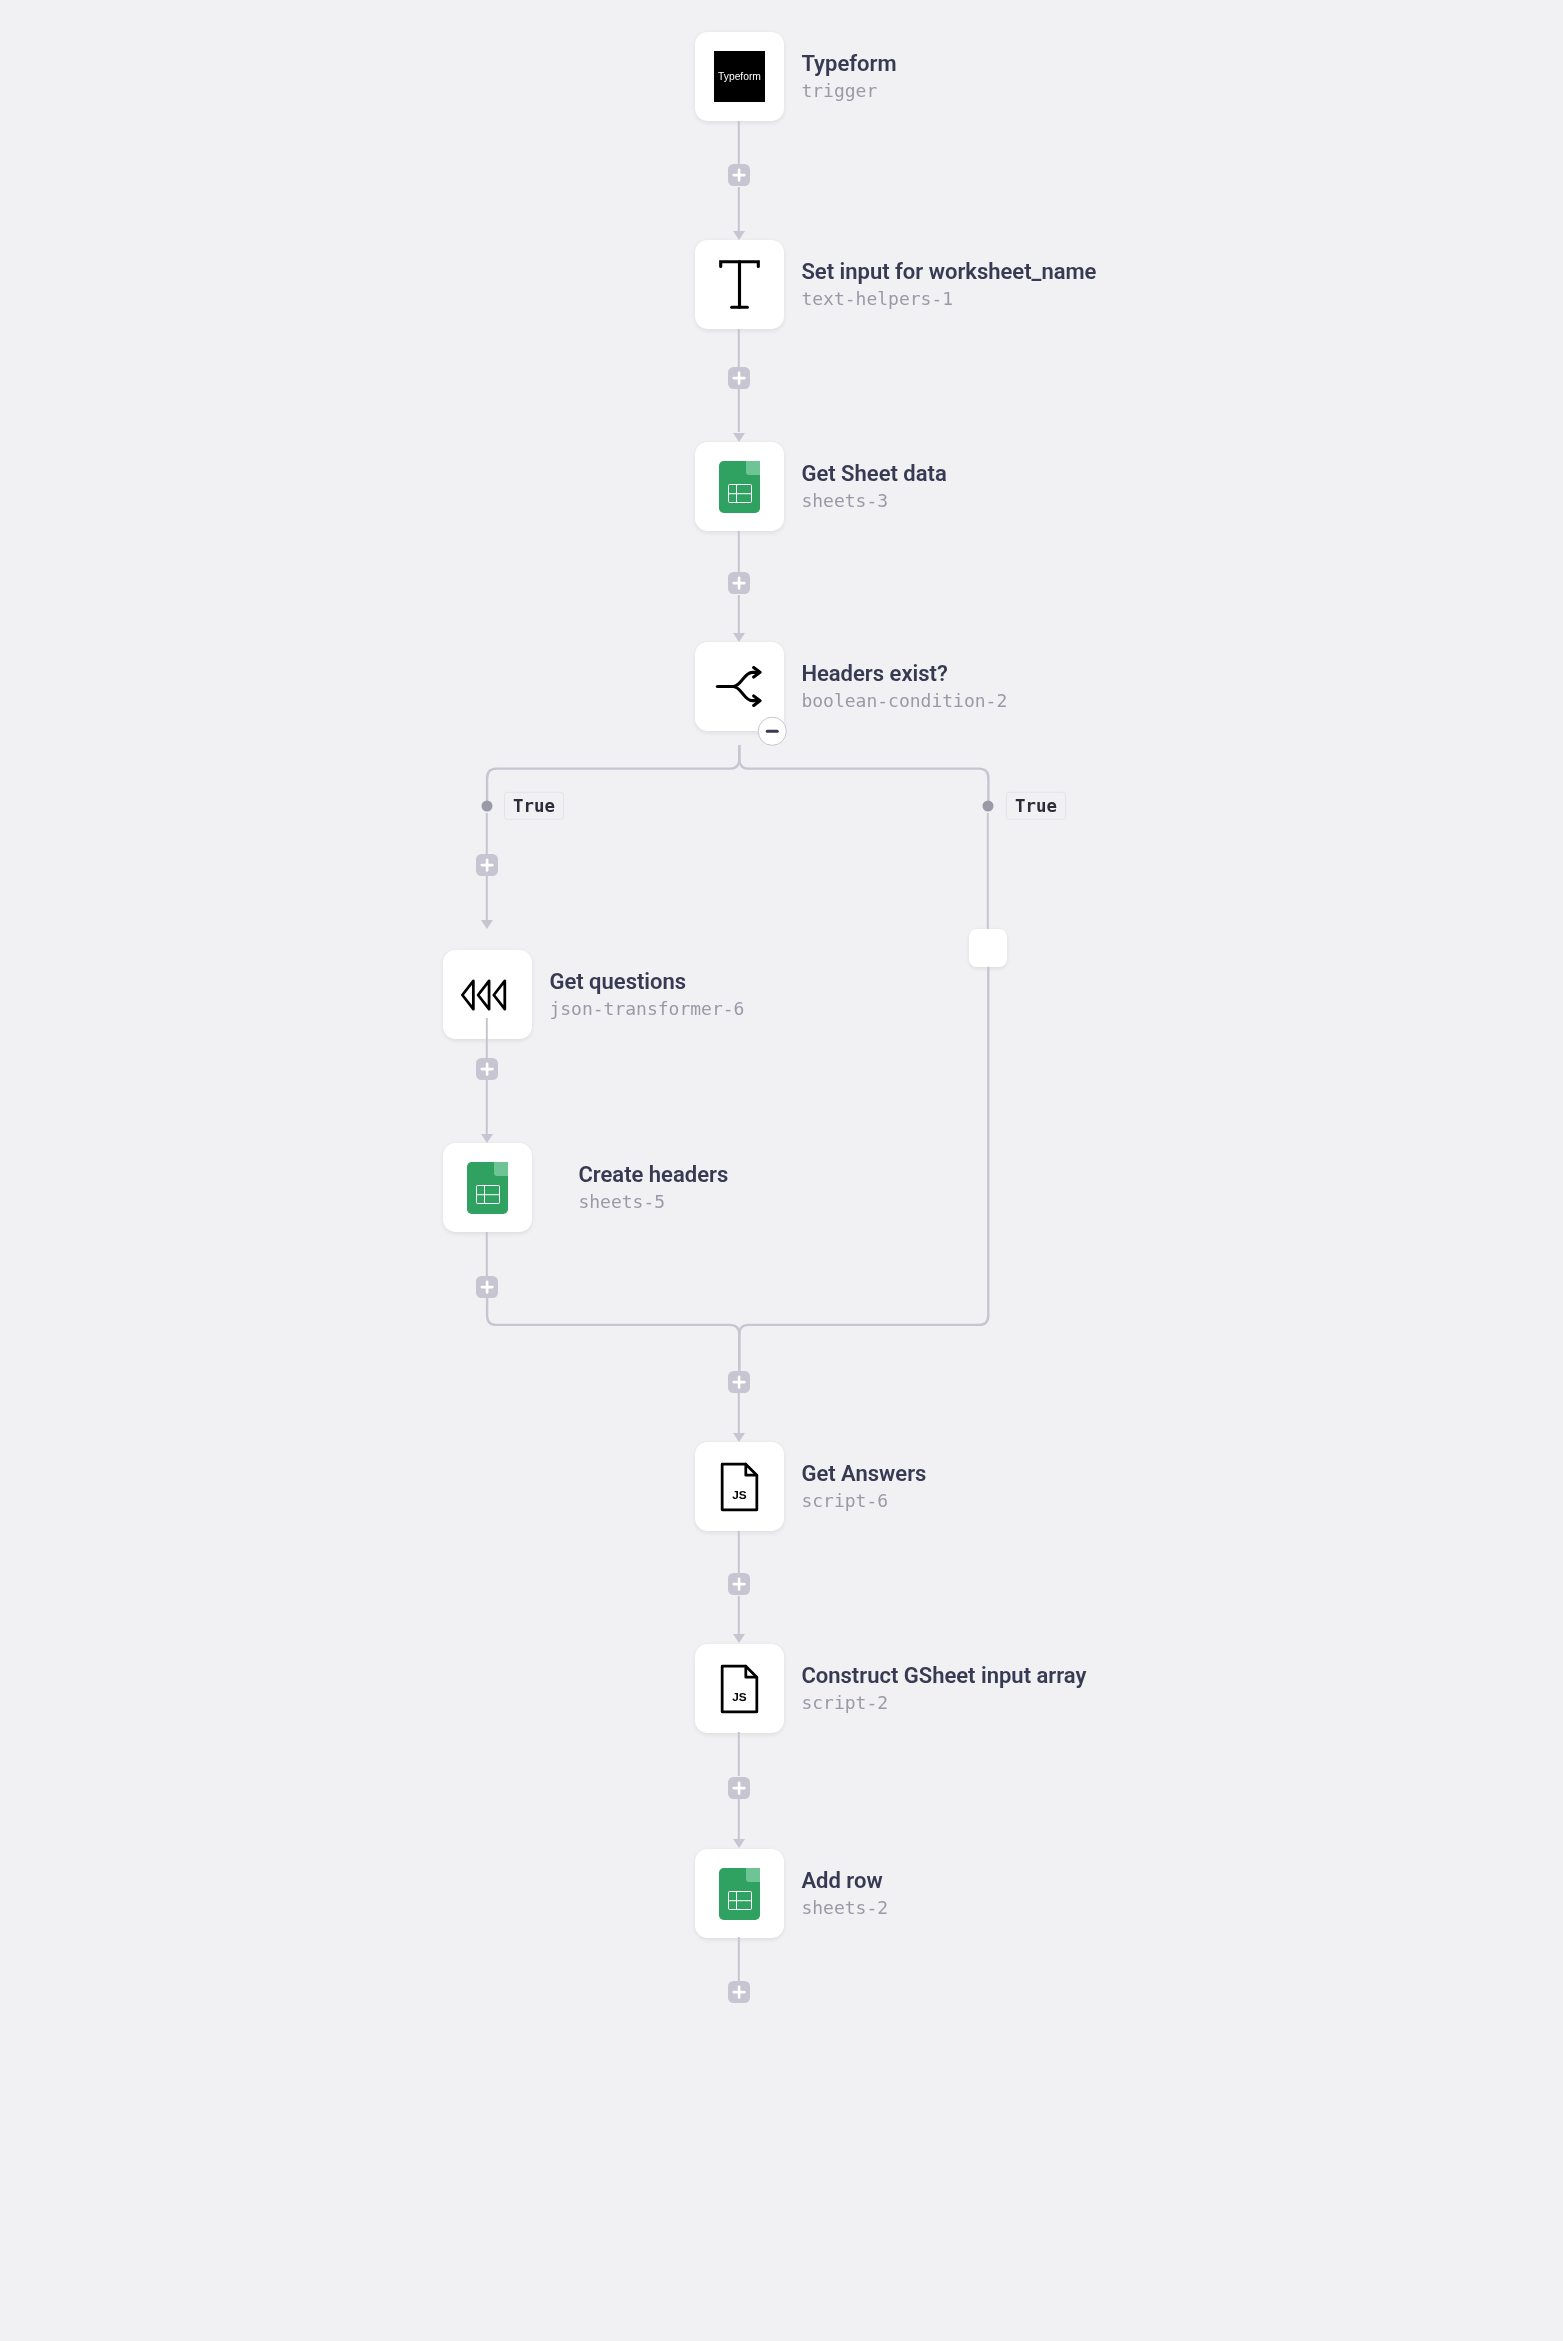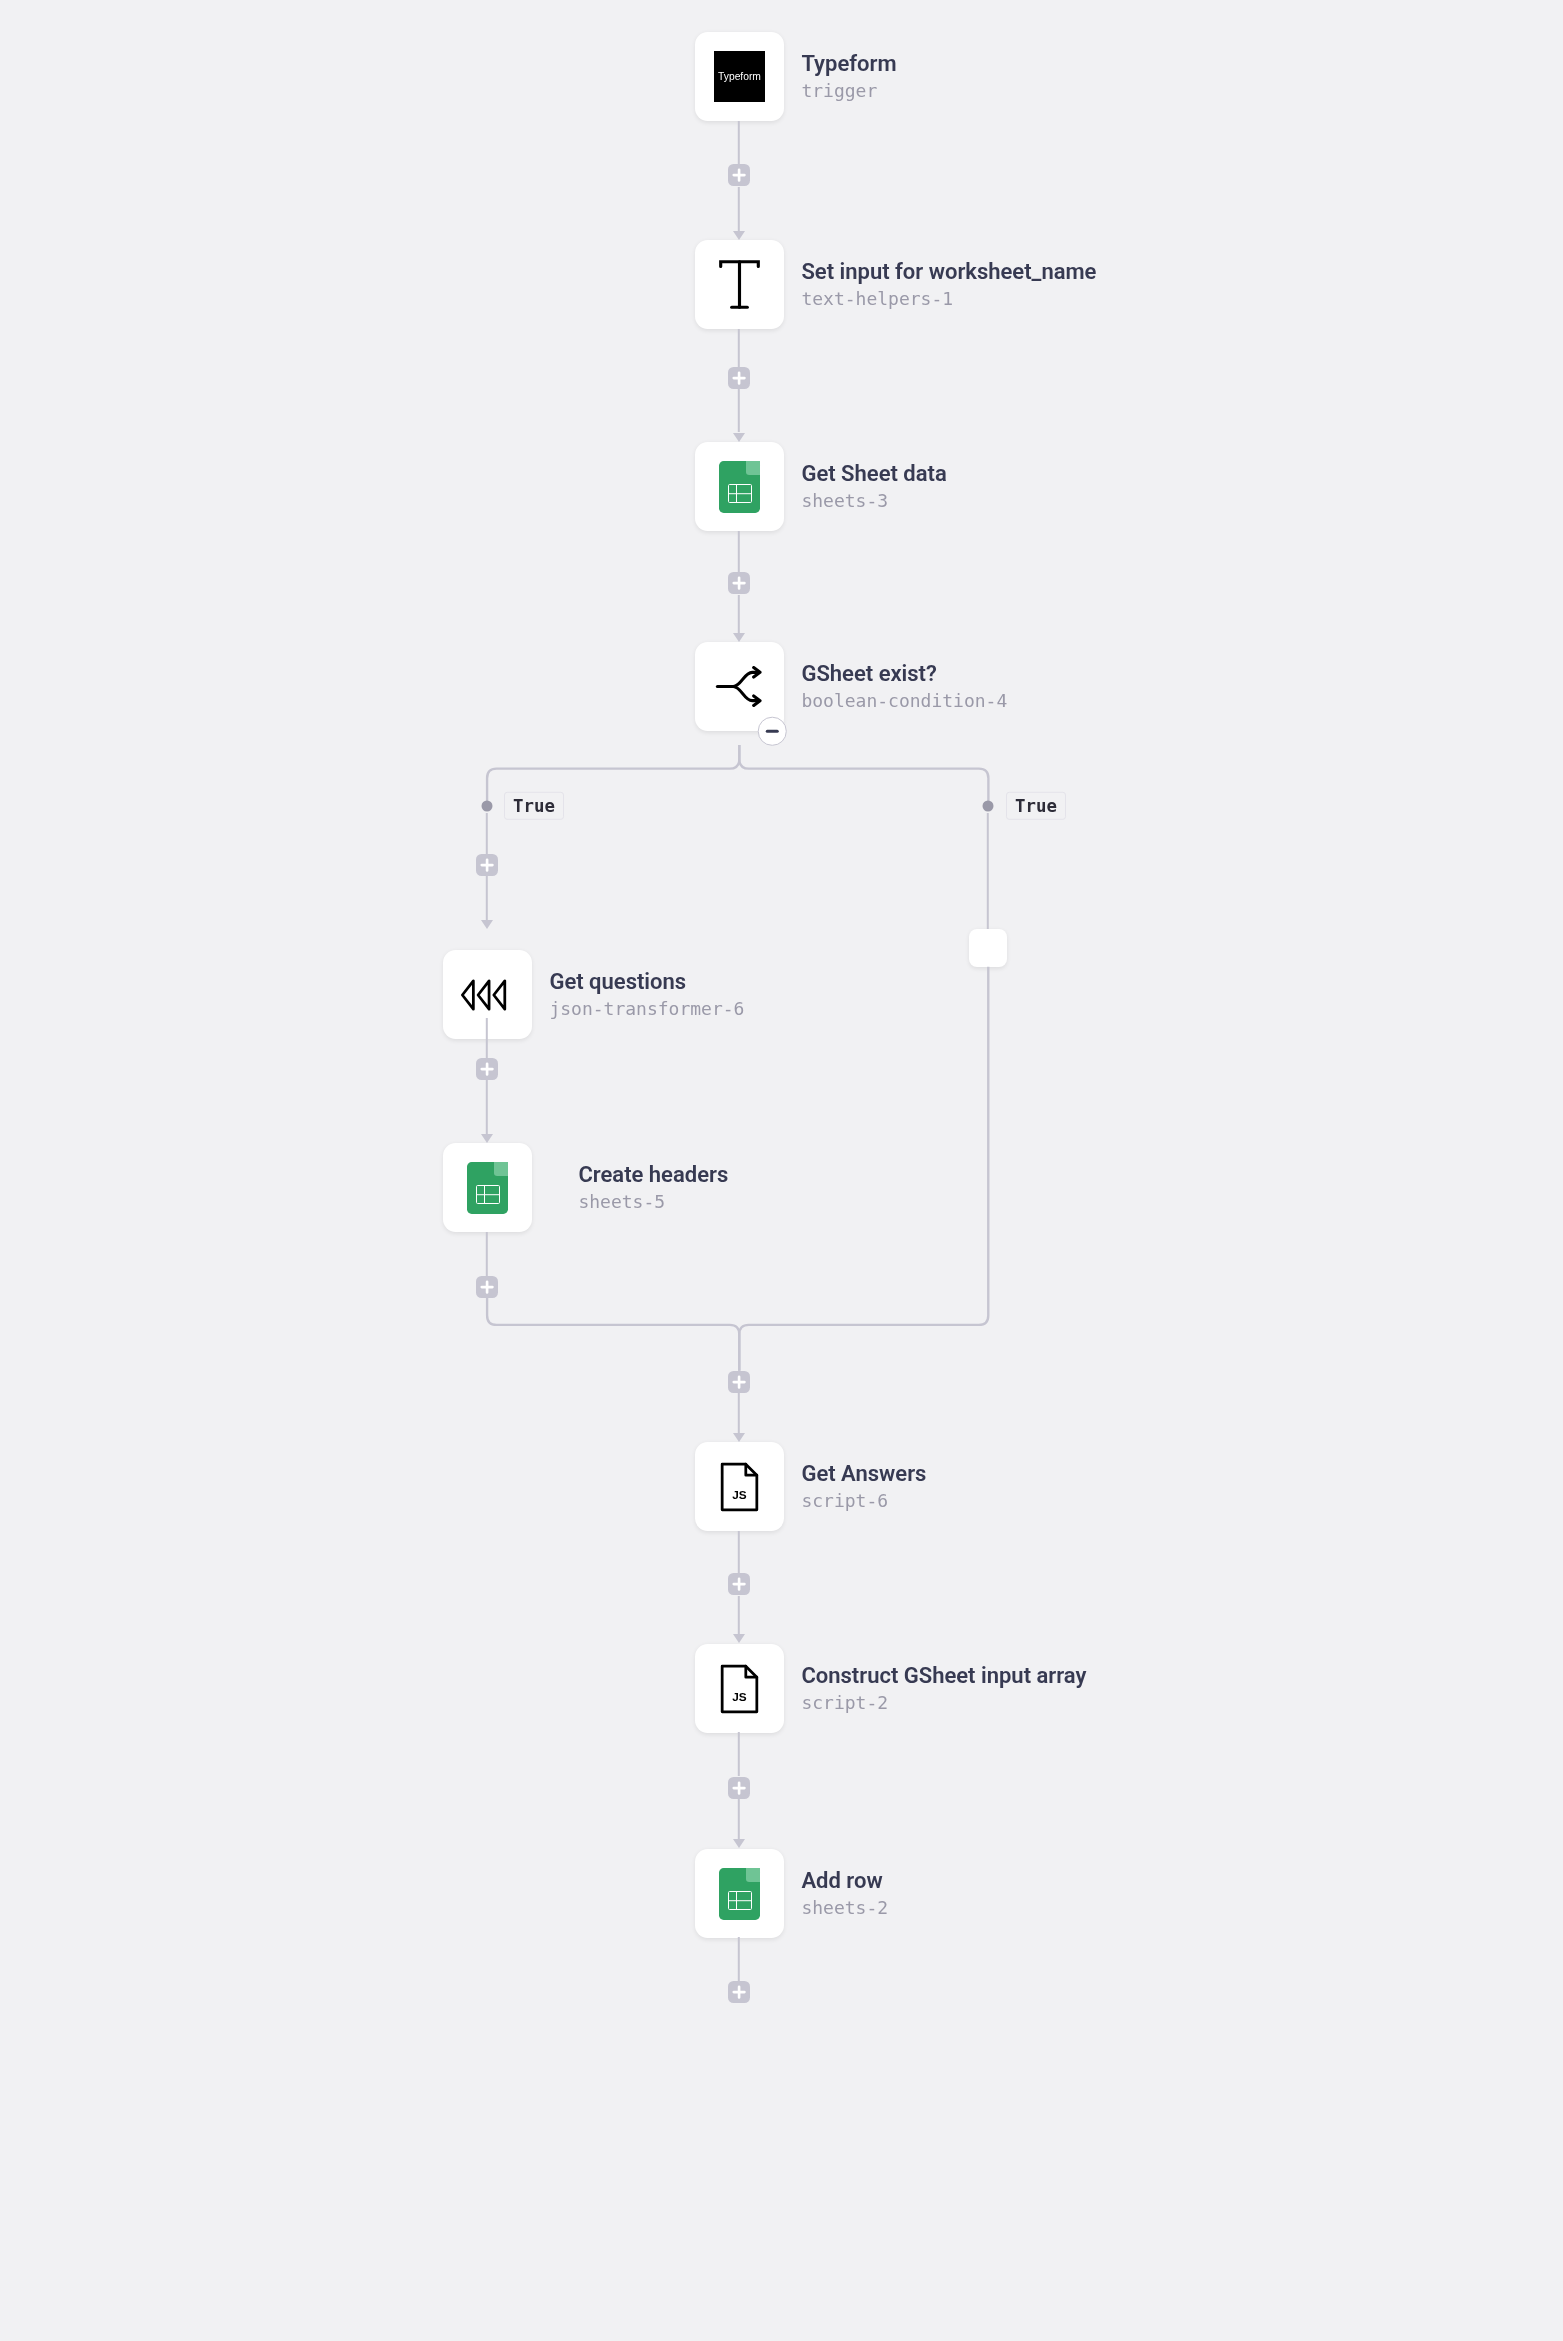--- a/index.html
+++ b/index.html
@@ -209,22 +209,22 @@
   <div class="node-icon">
     <svg width="51" height="41" viewBox="0 0 64 52" fill="none" stroke="#000" stroke-width="4" stroke-linecap="round" stroke-linejoin="round">
       <path d="M4 26 L24 26"></path>
       <path d="M24 26 C34 26 38 8 48 8 L56 8"></path>
       <path d="M24 26 C34 26 38 44 48 44 L56 44"></path>
       <path d="M50 2 L58 8 L50 14"></path>
       <path d="M50 38 L58 44 L50 50"></path>
     </svg>
   </div>
   <div class="node-labels">
-    <span class="node-title">GSheet exist?</span>
-    <span class="node-sub">boolean-condition-4</span>
+    <span class="node-title">Headers exist?</span>
+    <span class="node-sub">boolean-condition-2</span>
   </div>
 </div>
 <div class="collapse" style="left:772px; top:731px;"></div>
 
 <div class="node" style="left:443px; top:950px;">
   <div class="node-icon">
     <svg width="57" height="44" viewBox="0 0 72 56" fill="none" stroke="#000" stroke-width="3.5" stroke-linejoin="round" stroke-linecap="round">
       <path d="M4 28 L18 10 L18 46 Z"></path>
       <path d="M24 28 L38 10 L38 46 Z"></path>
       <path d="M44 28 L58 10 L58 46 Z"></path>

